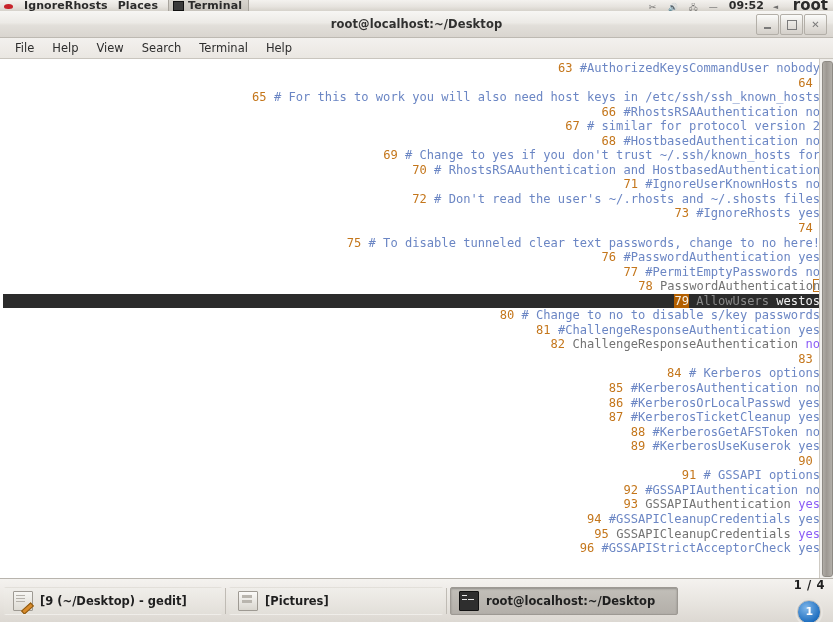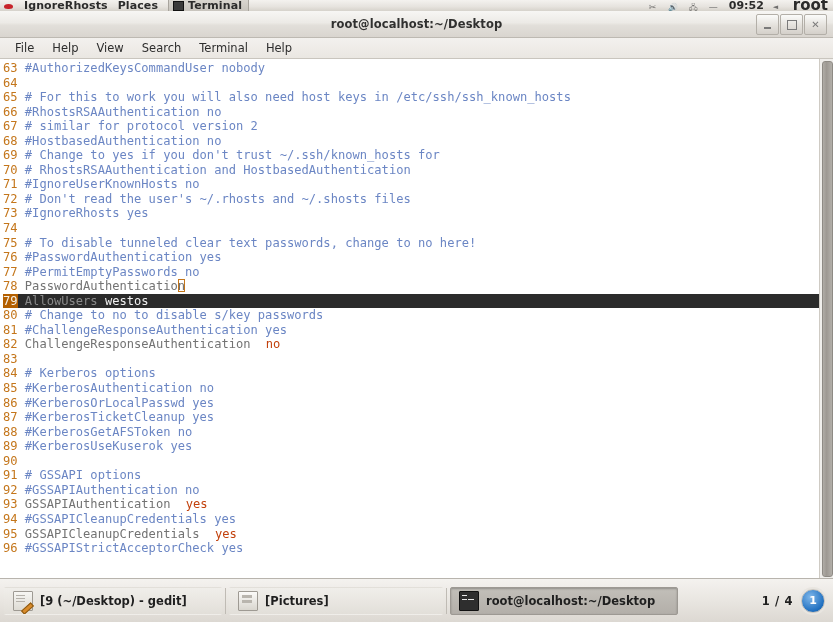--- a/index.html
+++ b/index.html
@@ -83,28 +83,29 @@
   .term-wrap{
     position:relative;width:833px;height:520px;background:#ffffff;overflow:hidden;
   }
   .term{
     position:absolute;left:0;top:0;right:13px;bottom:0;
     background:#ffffff;
     font-family:"DejaVu Sans Mono","Liberation Mono",monospace;
     font-size:12.1px;line-height:14.55px;
     padding:2px 0 16px 3px;
     white-space:pre;
+    text-align:right;
   }
   .ln{color:#c4761b;}
   .ln-cur{color:#f7f2e8;background:#b35f00;}
   .row{height:14.55px;}
   .row-cur{background:#2b2b2b;}
   .cmt{color:#6b86c4;}
   .kw{color:#737373;}
-  .val{color:#c2410c;margin-left:8px;}
+  .val{color:#8b5cf6;}
   .cur-kw{color:#8a8a8a;}
   .cur-val{color:#f2f2f2;}
   .cursor-box{
     display:inline-block;width:7px;height:13px;
     border:1px solid #c4761b;box-sizing:border-box;
     vertical-align:-2px;margin-left:-7.26px;
   }
 
   .statusline{
     position:absolute;left:0;bottom:0;width:820px;height:16px;
@@ -177,21 +178,21 @@
   .ico-term{
     background:#2e2e2e;border:1px solid #111;border-radius:1px;
   }
   .ico-term::before{
     content:"";position:absolute;left:2px;top:3px;width:5px;height:1.5px;
     background:#e8e8e8;box-shadow:0 4px 0 0 #e8e8e8;
   }
   .ico-term::after{
     content:"";position:absolute;left:8px;top:7px;width:6px;height:1.5px;background:#e8e8e8;
   }
-  .tb-right{margin-left:auto;display:flex;align-items:center;gap:8px;padding-right:4px;}
+  .tb-right{margin-left:auto;display:flex;align-items:center;gap:8px;padding-right:4px;flex-direction:column;}
   .tb-pager{font-size:11.5px;font-weight:bold;color:#1f1f1f;letter-spacing:.6px;}
   .tb-wsbadge{
     width:22px;height:22px;border-radius:50%;
     background:radial-gradient(circle at 38% 32%,#7fb7ea,#1f6fc0 70%,#14528f);
     border:1px solid #c9c5be;
     display:flex;align-items:center;justify-content:center;
     color:#ffffff;font-size:11px;font-weight:bold;
     box-shadow:0 0 0 2px #e8e5e0;
   }
 </style>

